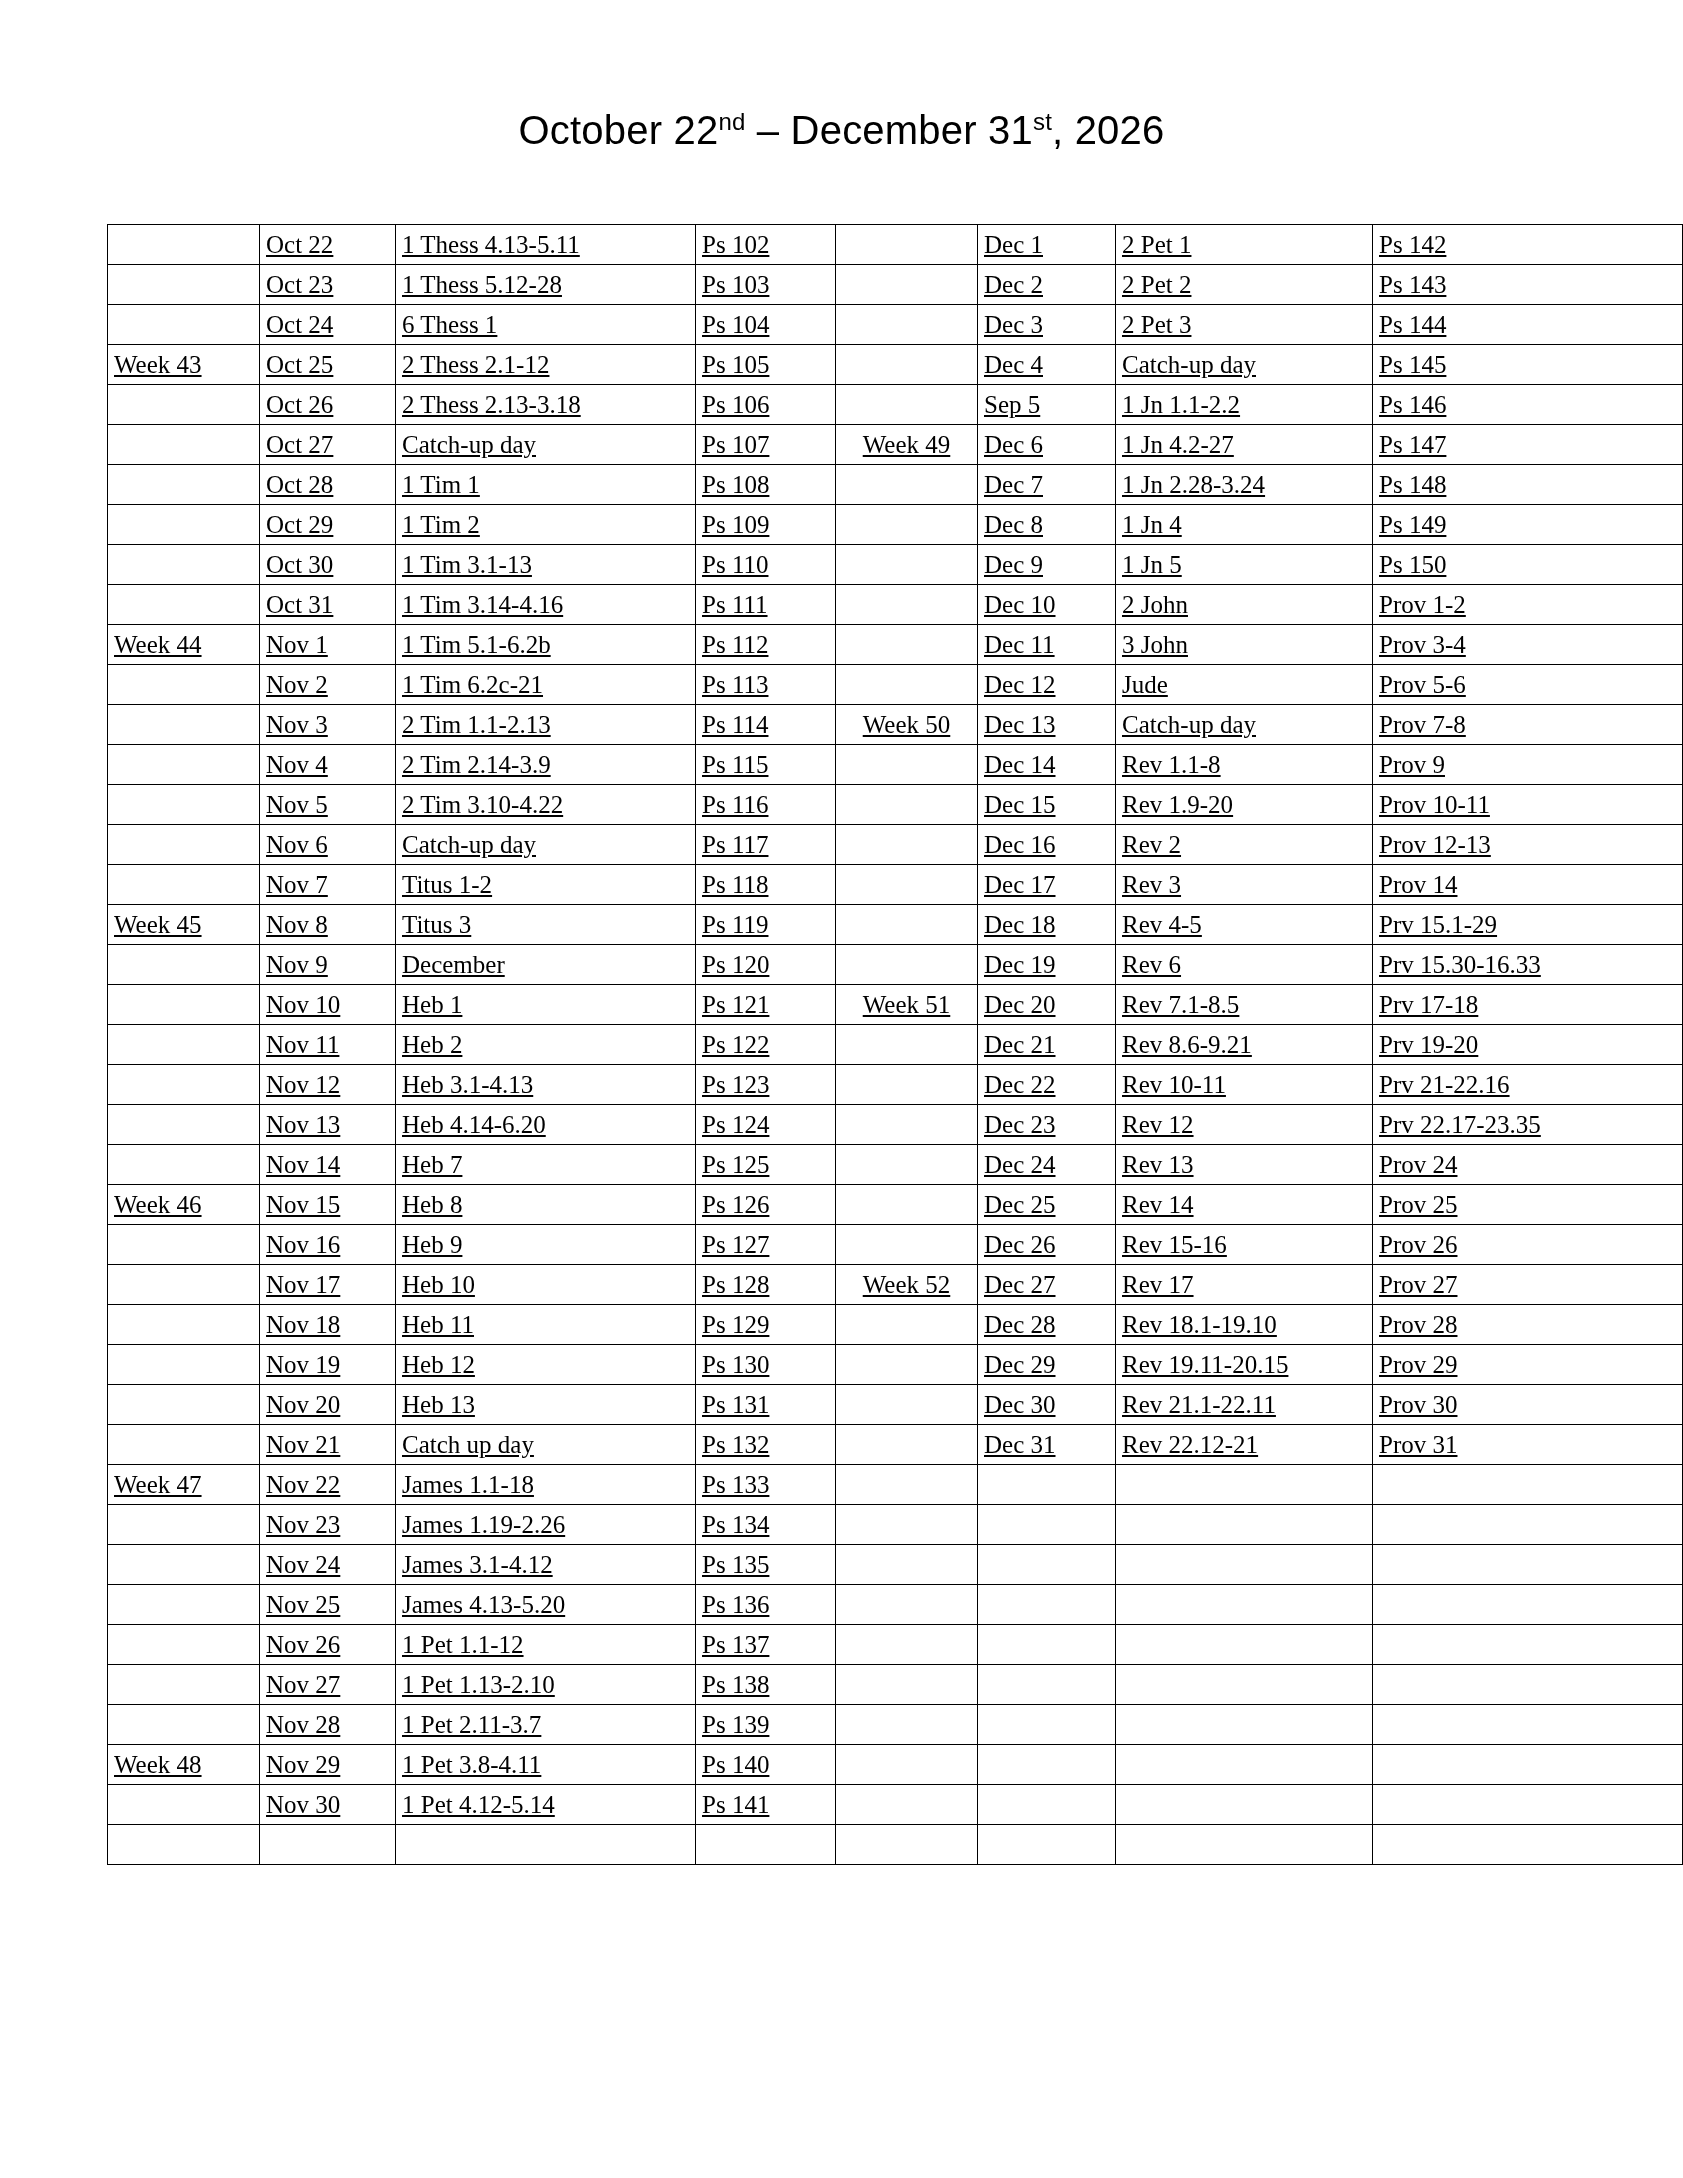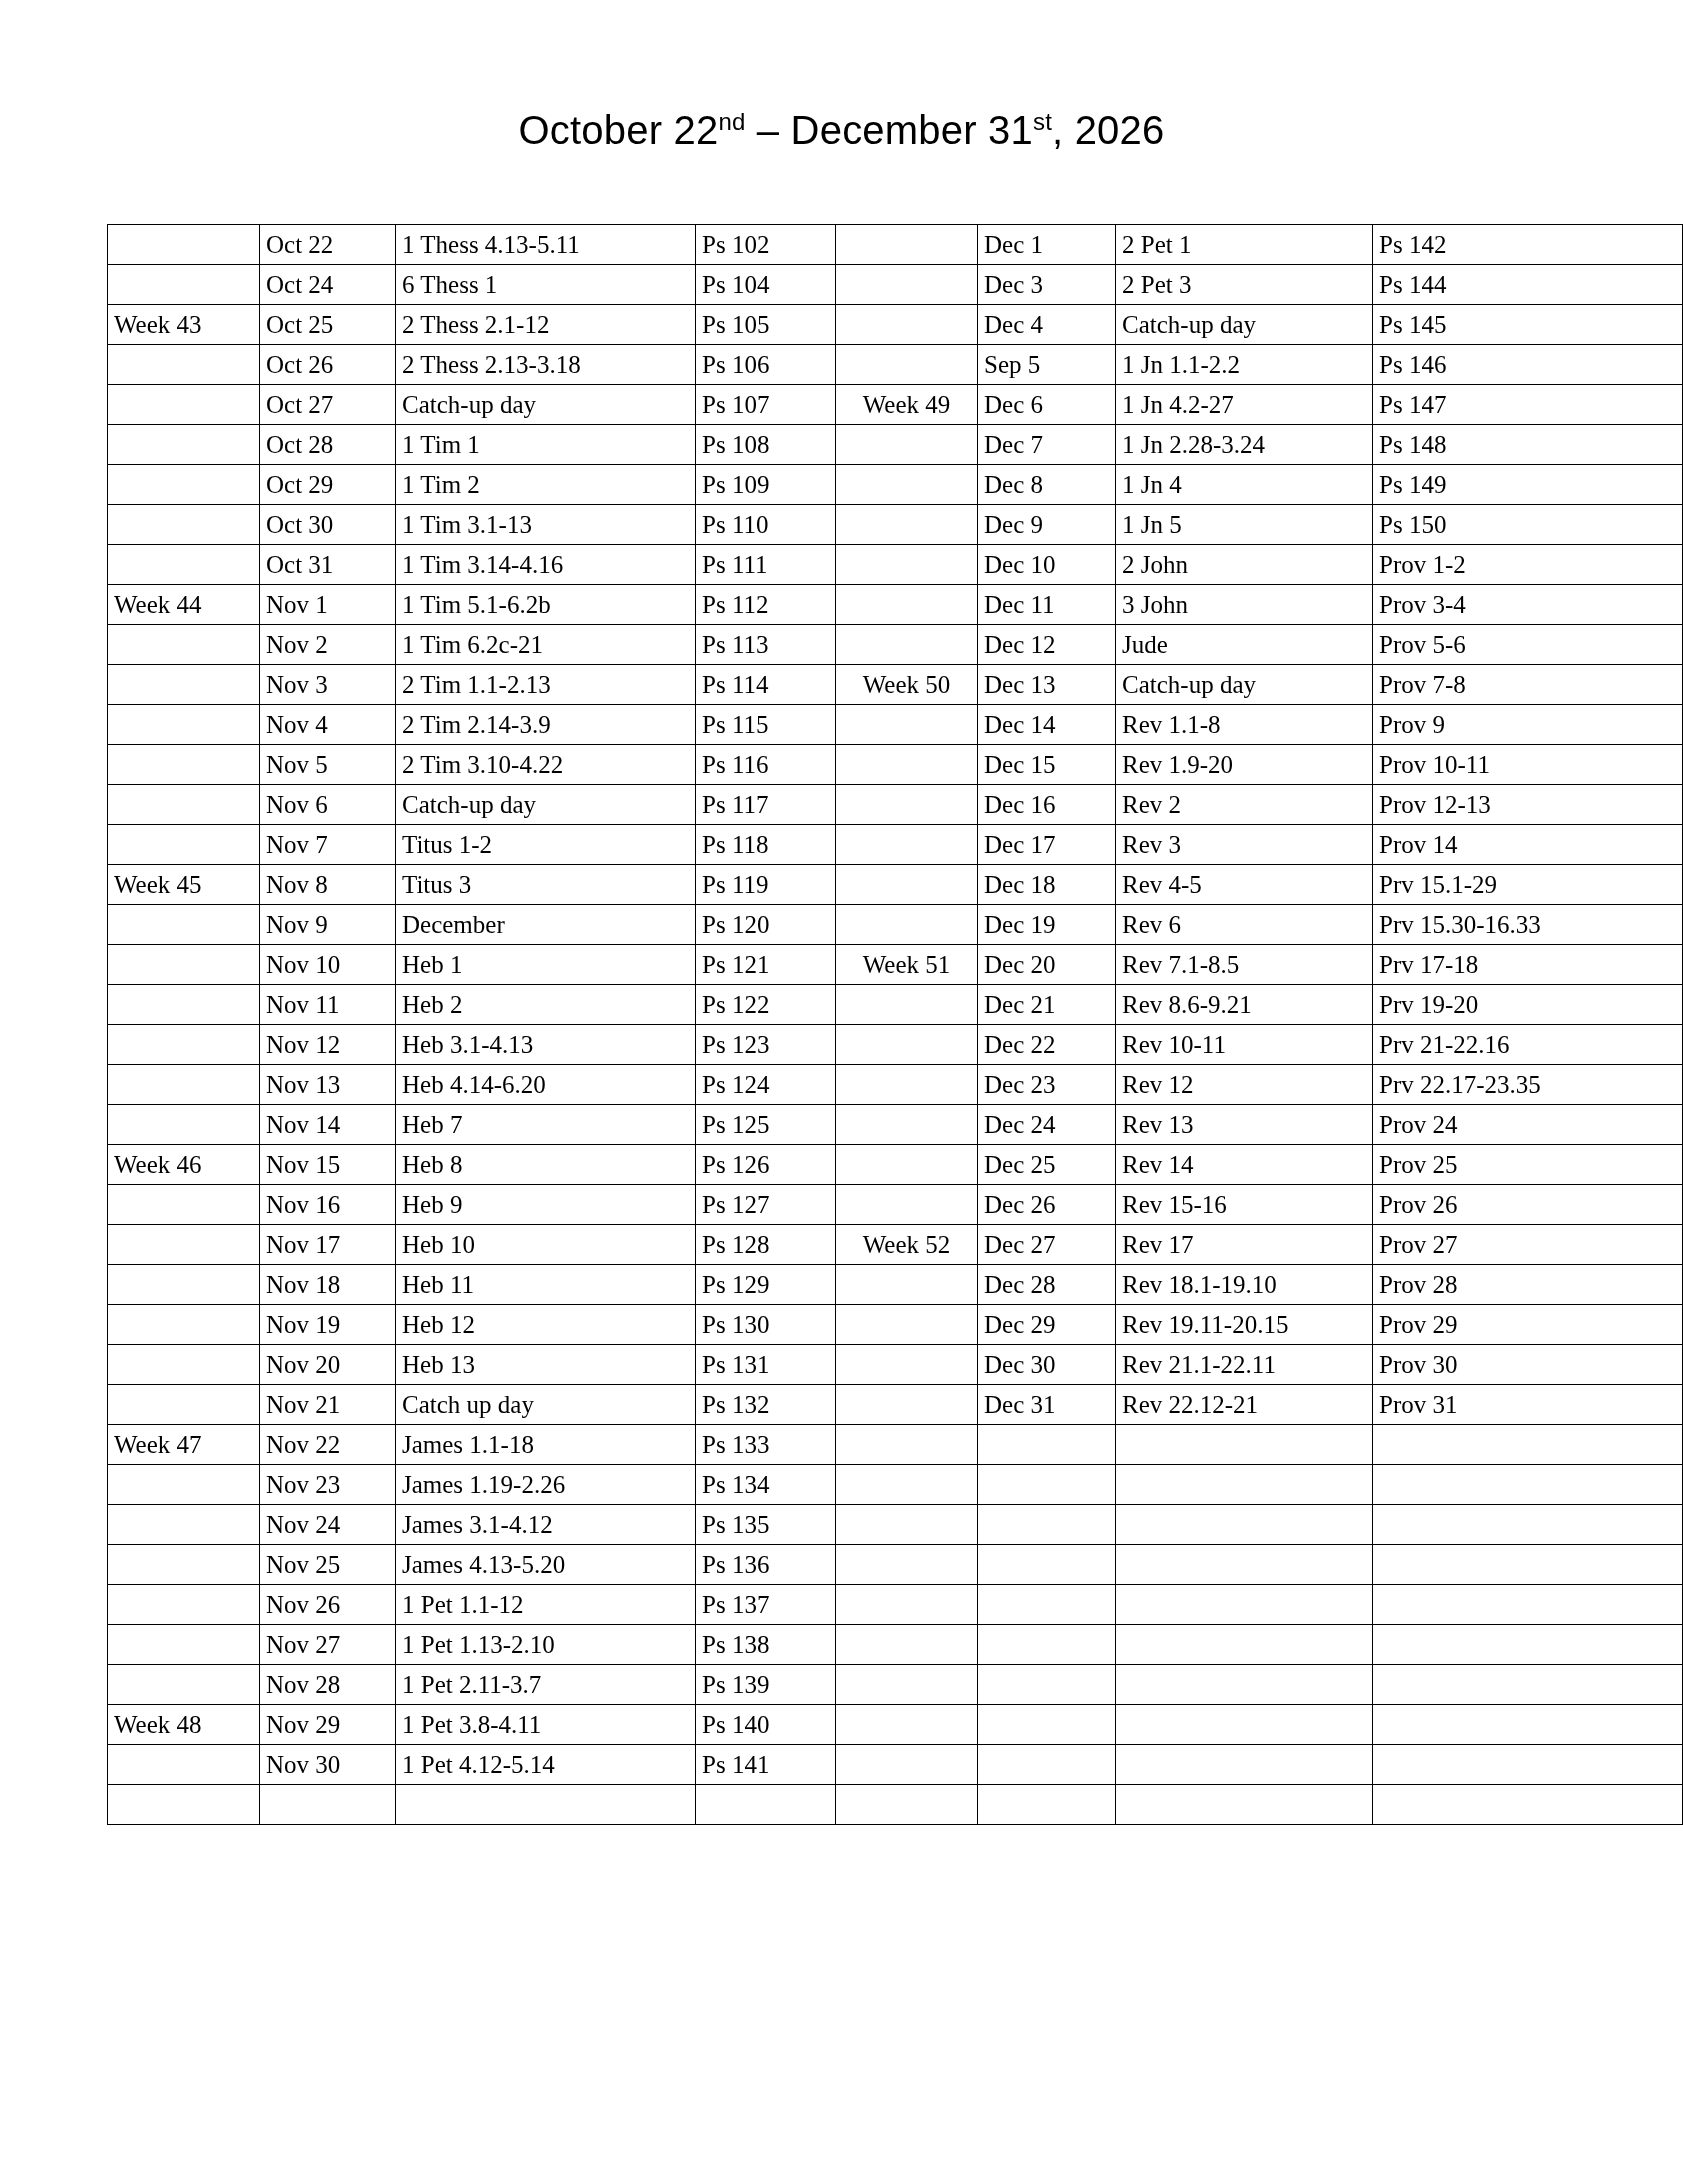--- a/index.html
+++ b/index.html
@@ -37,20 +37,21 @@
   }
   .table-wrap {
     margin-top: 71px;
     padding-left: 107px;
     padding-right: 107px;
   }
   table.schedule {
     border-collapse: collapse;
     width: 1469px;
     table-layout: fixed;
+    text-decoration: underline;
   }
   table.schedule td {
     border: 1px solid #000000;
     height: 39px;
     padding: 0 6px;
     font-size: 25px;
     line-height: 37px;
     font-family: "Liberation Serif", serif;
     white-space: nowrap;
     overflow: hidden;
@@ -102,20 +103,30 @@
             <td class="c-date date-cell">Oct 22</td>
             <td class="c-read read-cell">1 Thess 4.13-5.11</td>
             <td class="c-ps ps-cell">Ps 102</td>
             <td class="c-weekB week-label-b"></td>
             <td class="c-date2 date-cell">Dec 1</td>
             <td class="c-read2 read-cell">2 Pet 1</td>
             <td class="c-ps2 ps-cell">Ps 142</td>
           </tr>
           <tr>
             <td class="c-weekA week-label"></td>
+            <td class="c-date date-cell">Oct 23</td>
+            <td class="c-read read-cell">1 Thess 5.12-28</td>
+            <td class="c-ps ps-cell">Ps 103</td>
+            <td class="c-weekB week-label-b"></td>
+            <td class="c-date2 date-cell">Dec 2</td>
+            <td class="c-read2 read-cell">2 Pet 2</td>
+            <td class="c-ps2 ps-cell">Ps 143</td>
+          </tr>
+          <tr>
+            <td class="c-weekA week-label"></td>
             <td class="c-date date-cell">Oct 24</td>
             <td class="c-read read-cell">6 Thess 1</td>
             <td class="c-ps ps-cell">Ps 104</td>
             <td class="c-weekB week-label-b"></td>
             <td class="c-date2 date-cell">Dec 3</td>
             <td class="c-read2 read-cell">2 Pet 3</td>
             <td class="c-ps2 ps-cell">Ps 144</td>
           </tr>
           <tr>
             <td class="c-weekA week-label">Week 43</td>

